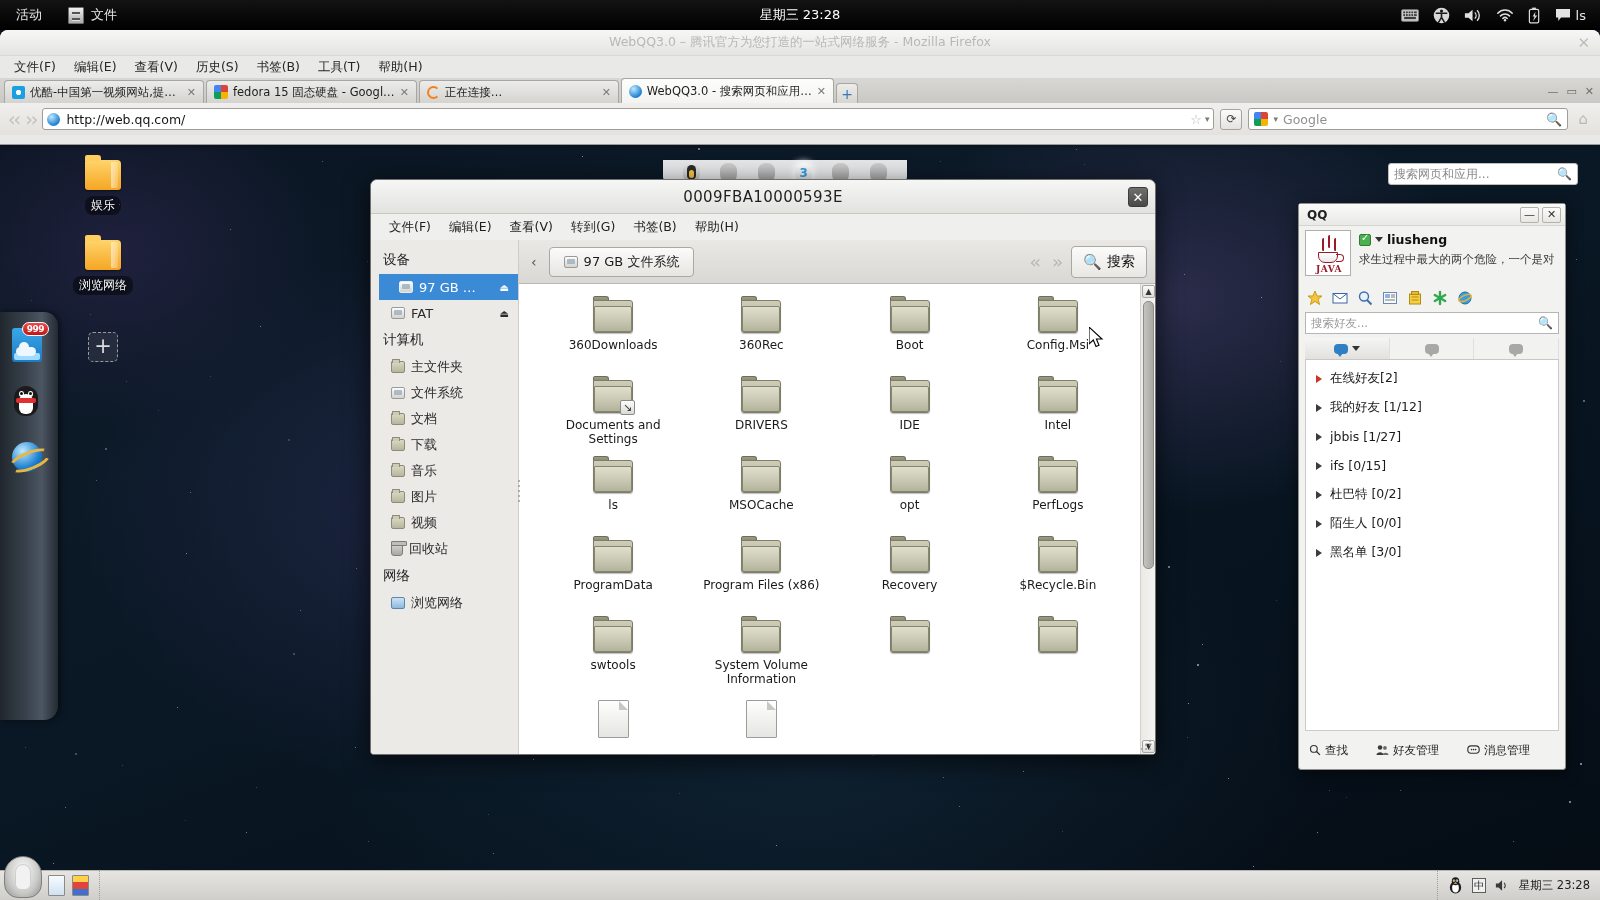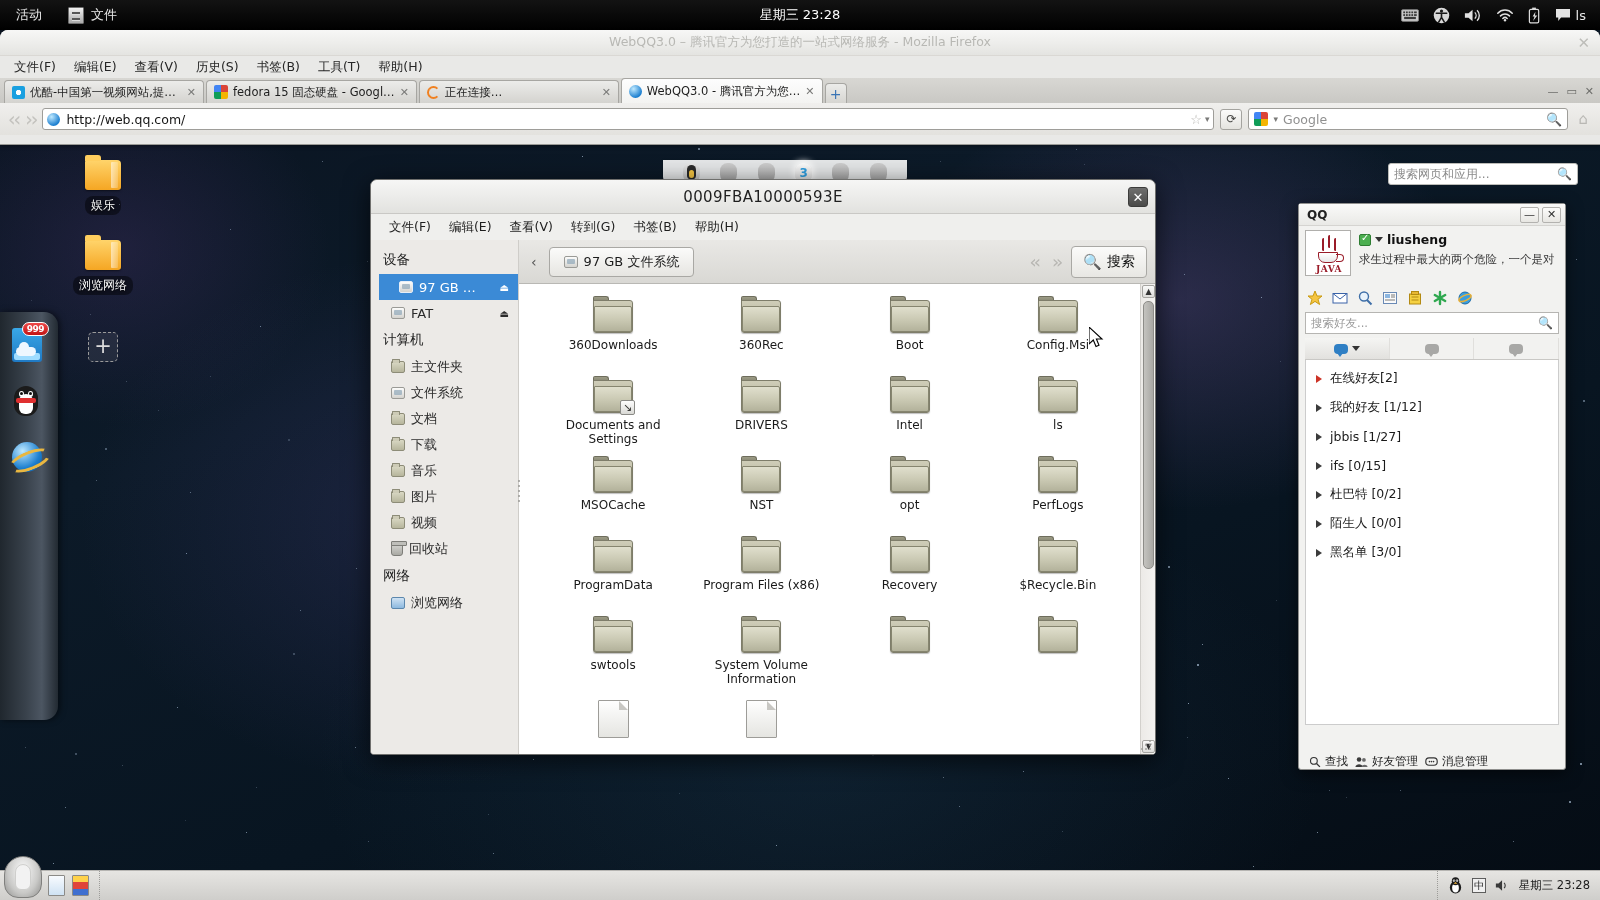--- a/index.html
+++ b/index.html
@@ -308,21 +308,21 @@
   #qq-tabs .tb { flex:1; display:flex; align-items:center; justify-content:center; gap:4px;
     border-right:1px solid #e0dfdc; }
   #qq-tabs .tb.active { background:linear-gradient(#f5f5f3,#e2e1de); }
   .bubble { width:14px;height:10px;background:#2f7fc4;border-radius:4px; position:relative;}
   .bubble:after{content:"";position:absolute;left:3px;bottom:-3px;border-width:4px 3px 0 3px;border-style:solid;border-color:#2f7fc4 transparent;}
   .bubble.grey{background:#a8a8a6;} .bubble.grey:after{border-color:#a8a8a6 transparent;}
   #qq-list { flex:1; background:#fff; margin:0 6px; border:1px solid #ccc; border-top:none; overflow:hidden; padding-top:4px; }
   .grp { height:29px; display:flex; align-items:center; gap:8px; padding-left:10px; font-size:12.5px; color:#1b1b1b; }
   .grp .tri { width:0;height:0;border-top:4px solid transparent;border-bottom:4px solid transparent;border-left:6px solid #3b3b3b; }
   .grp .tri.red { border-left-color:#cc3326; }
-  #qq-bottom { height:44px; display:flex; align-items:flex-end; gap:7px; padding-left:10px; font-size:11.5px; color:#222; }
+  #qq-bottom { height:38px; display:flex; align-items:center; gap:28px; padding-left:10px; font-size:11.5px; color:#222; }
   #qq-bottom .bi { display:flex; align-items:center; gap:4px; }
 
   
   #taskbar {
     position:absolute; left:0; bottom:0; width:1600px; height:30px; z-index:300;
     background:linear-gradient(#e6e5e2,#cfcecb); border-top:1px solid #b6b5b2;
     display:flex; align-items:center;
   }
   #tb-launchers { display:flex; align-items:center; gap:7px; padding-left:48px; height:100%;
     border-right:1px dotted #9d9c99; padding-right:10px; }
@@ -578,21 +578,21 @@
       <span class="lbl">fedora 15 固态硬盘 - Googl…</span>
       <span class="tx">✕</span>
     </div>
     <div class="ff-tab">
       <span class="tab-fav" style="border-radius:50%;border:2px solid #f08020;border-right-color:transparent;background:none;"></span>
       <span class="lbl">正在连接…</span>
       <span class="tx">✕</span>
     </div>
     <div class="ff-tab active">
       <span class="tab-fav" style="border-radius:50%;background:radial-gradient(circle at 35% 30%,#bfe9ff,#1c7fd0 70%);"></span>
-      <span class="lbl">WebQQ3.0 - 腾讯官方为您…</span>
+      <span class="lbl">WebQQ3.0 - 搜索网页和应用…</span>
       <span class="tx">✕</span>
     </div>
     <div class="ff-newtab">+</div>
   </div>
   <div id="ff-winbtns">
     <span>—</span>
     <span>▭</span>
     <span>✕</span>
   </div>
   <div id="ff-navbar">
@@ -771,46 +771,46 @@
                 <div class="front"></div>
               </div>
             <div class="fname">DRIVERS</div>
           </div>
           <div class="fitem">
             <div class="ficon">
                 <div class="tab"></div>
                 <div class="back"></div>
                 <div class="front"></div>
               </div>
+            <div class="fname">IDE</div>
+          </div>
+          <div class="fitem">
+            <div class="ficon">
+                <div class="tab"></div>
+                <div class="back"></div>
+                <div class="front"></div>
+              </div>
             <div class="fname">Intel</div>
           </div>
 
           <div class="fitem">
             <div class="ficon">
                 <div class="tab"></div>
                 <div class="back"></div>
                 <div class="front"></div>
               </div>
             <div class="fname">ls</div>
           </div>
           <div class="fitem">
             <div class="ficon">
                 <div class="tab"></div>
                 <div class="back"></div>
                 <div class="front"></div>
               </div>
             <div class="fname">MSOCache</div>
-          </div>
-          <div class="fitem">
-            <div class="ficon">
-                <div class="tab"></div>
-                <div class="back"></div>
-                <div class="front"></div>
-              </div>
-            <div class="fname">NST</div>
           </div>
           <div class="fitem">
             <div class="ficon">
                 <div class="tab"></div>
                 <div class="back"></div>
                 <div class="front"></div>
               </div>
             <div class="fname">opt</div>
           </div>
 

